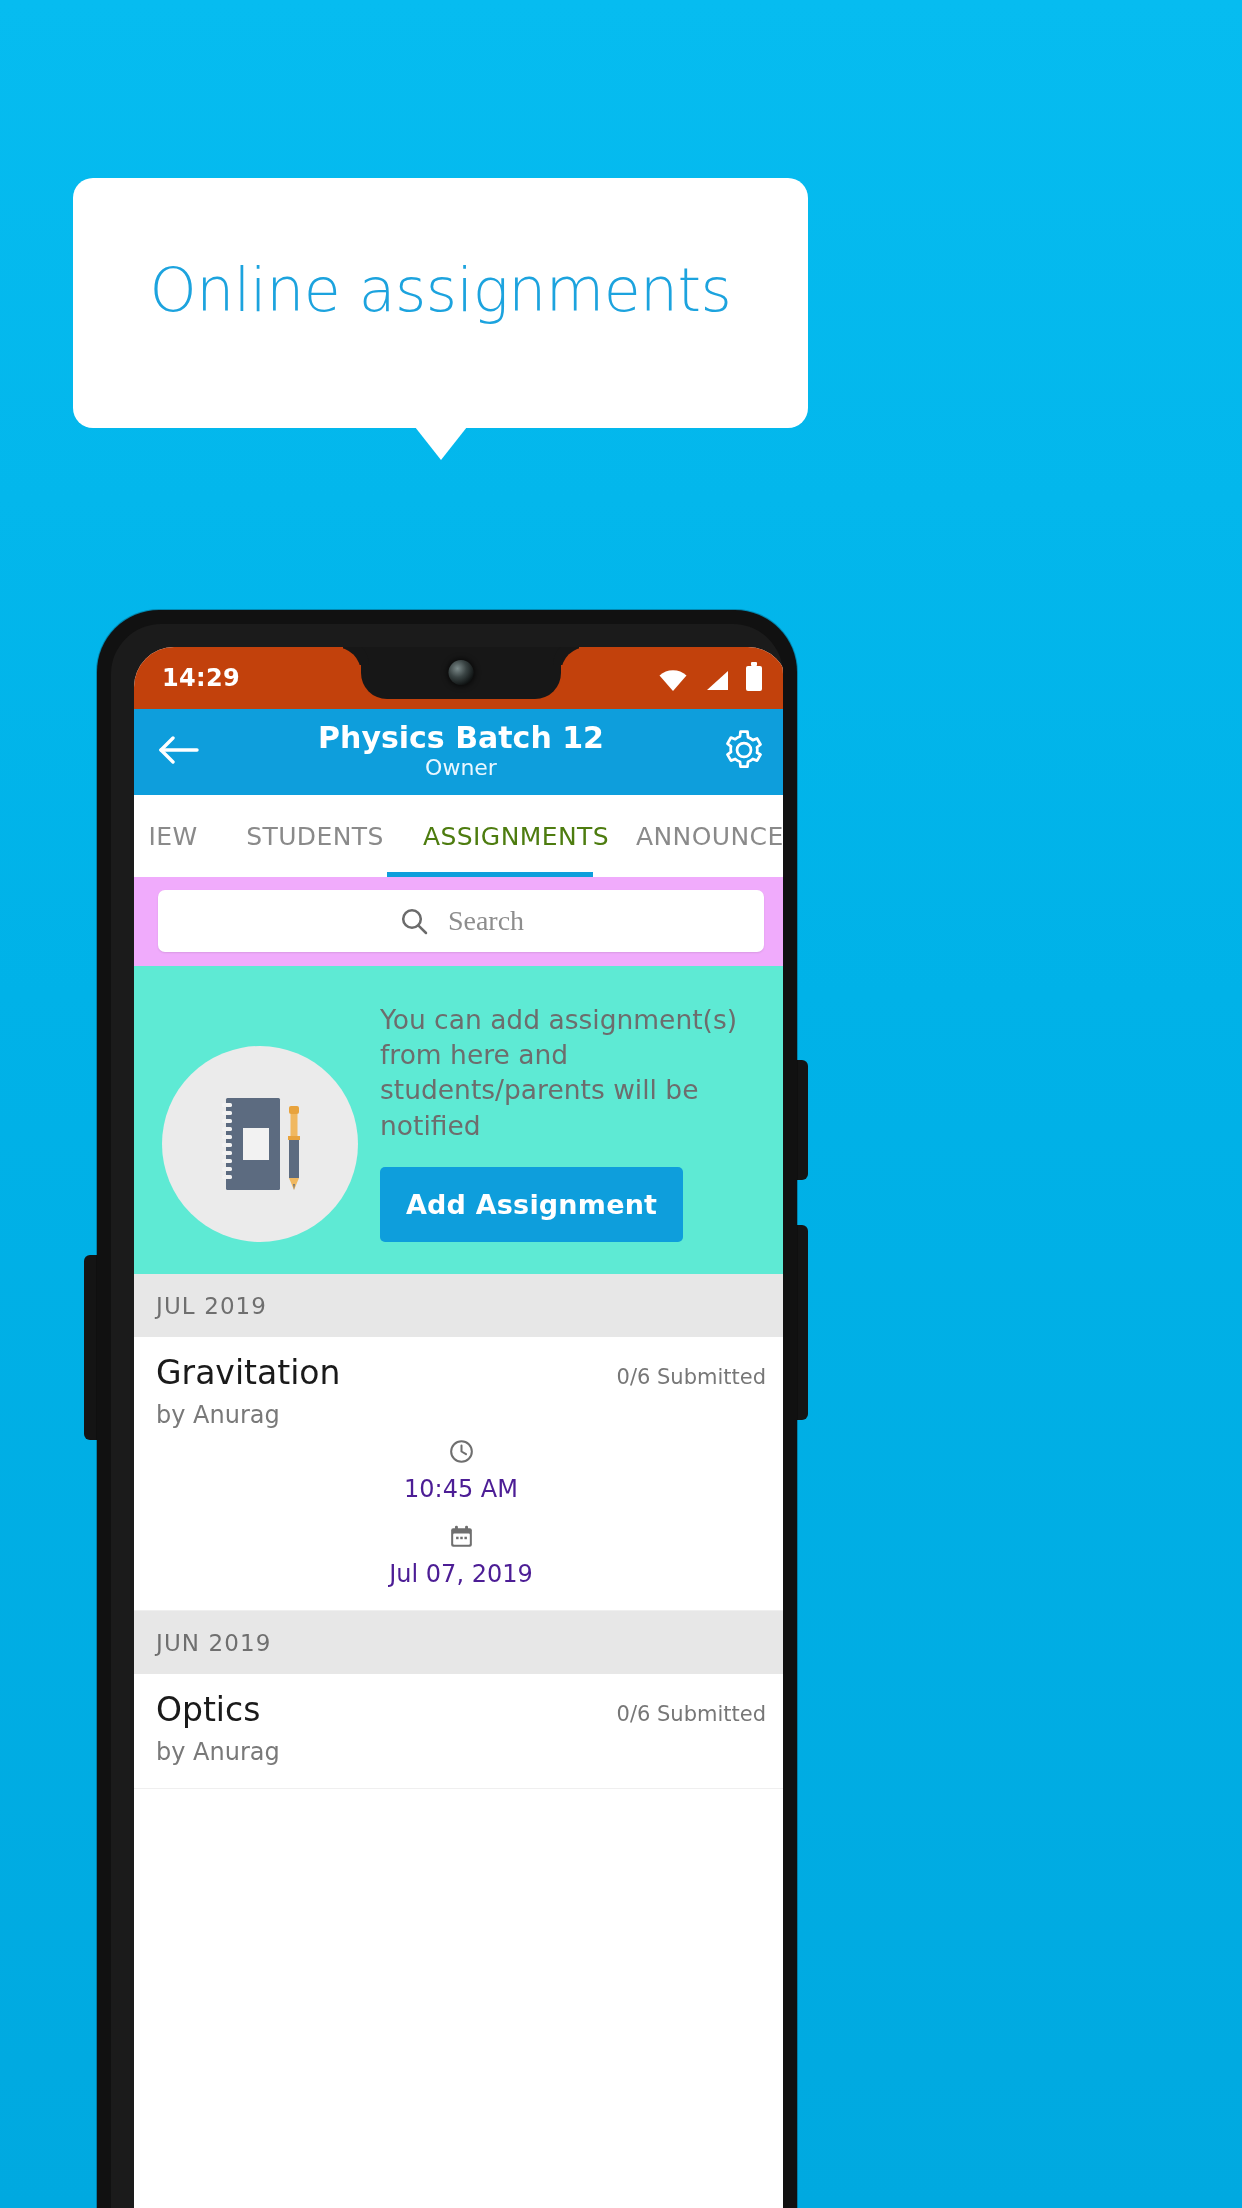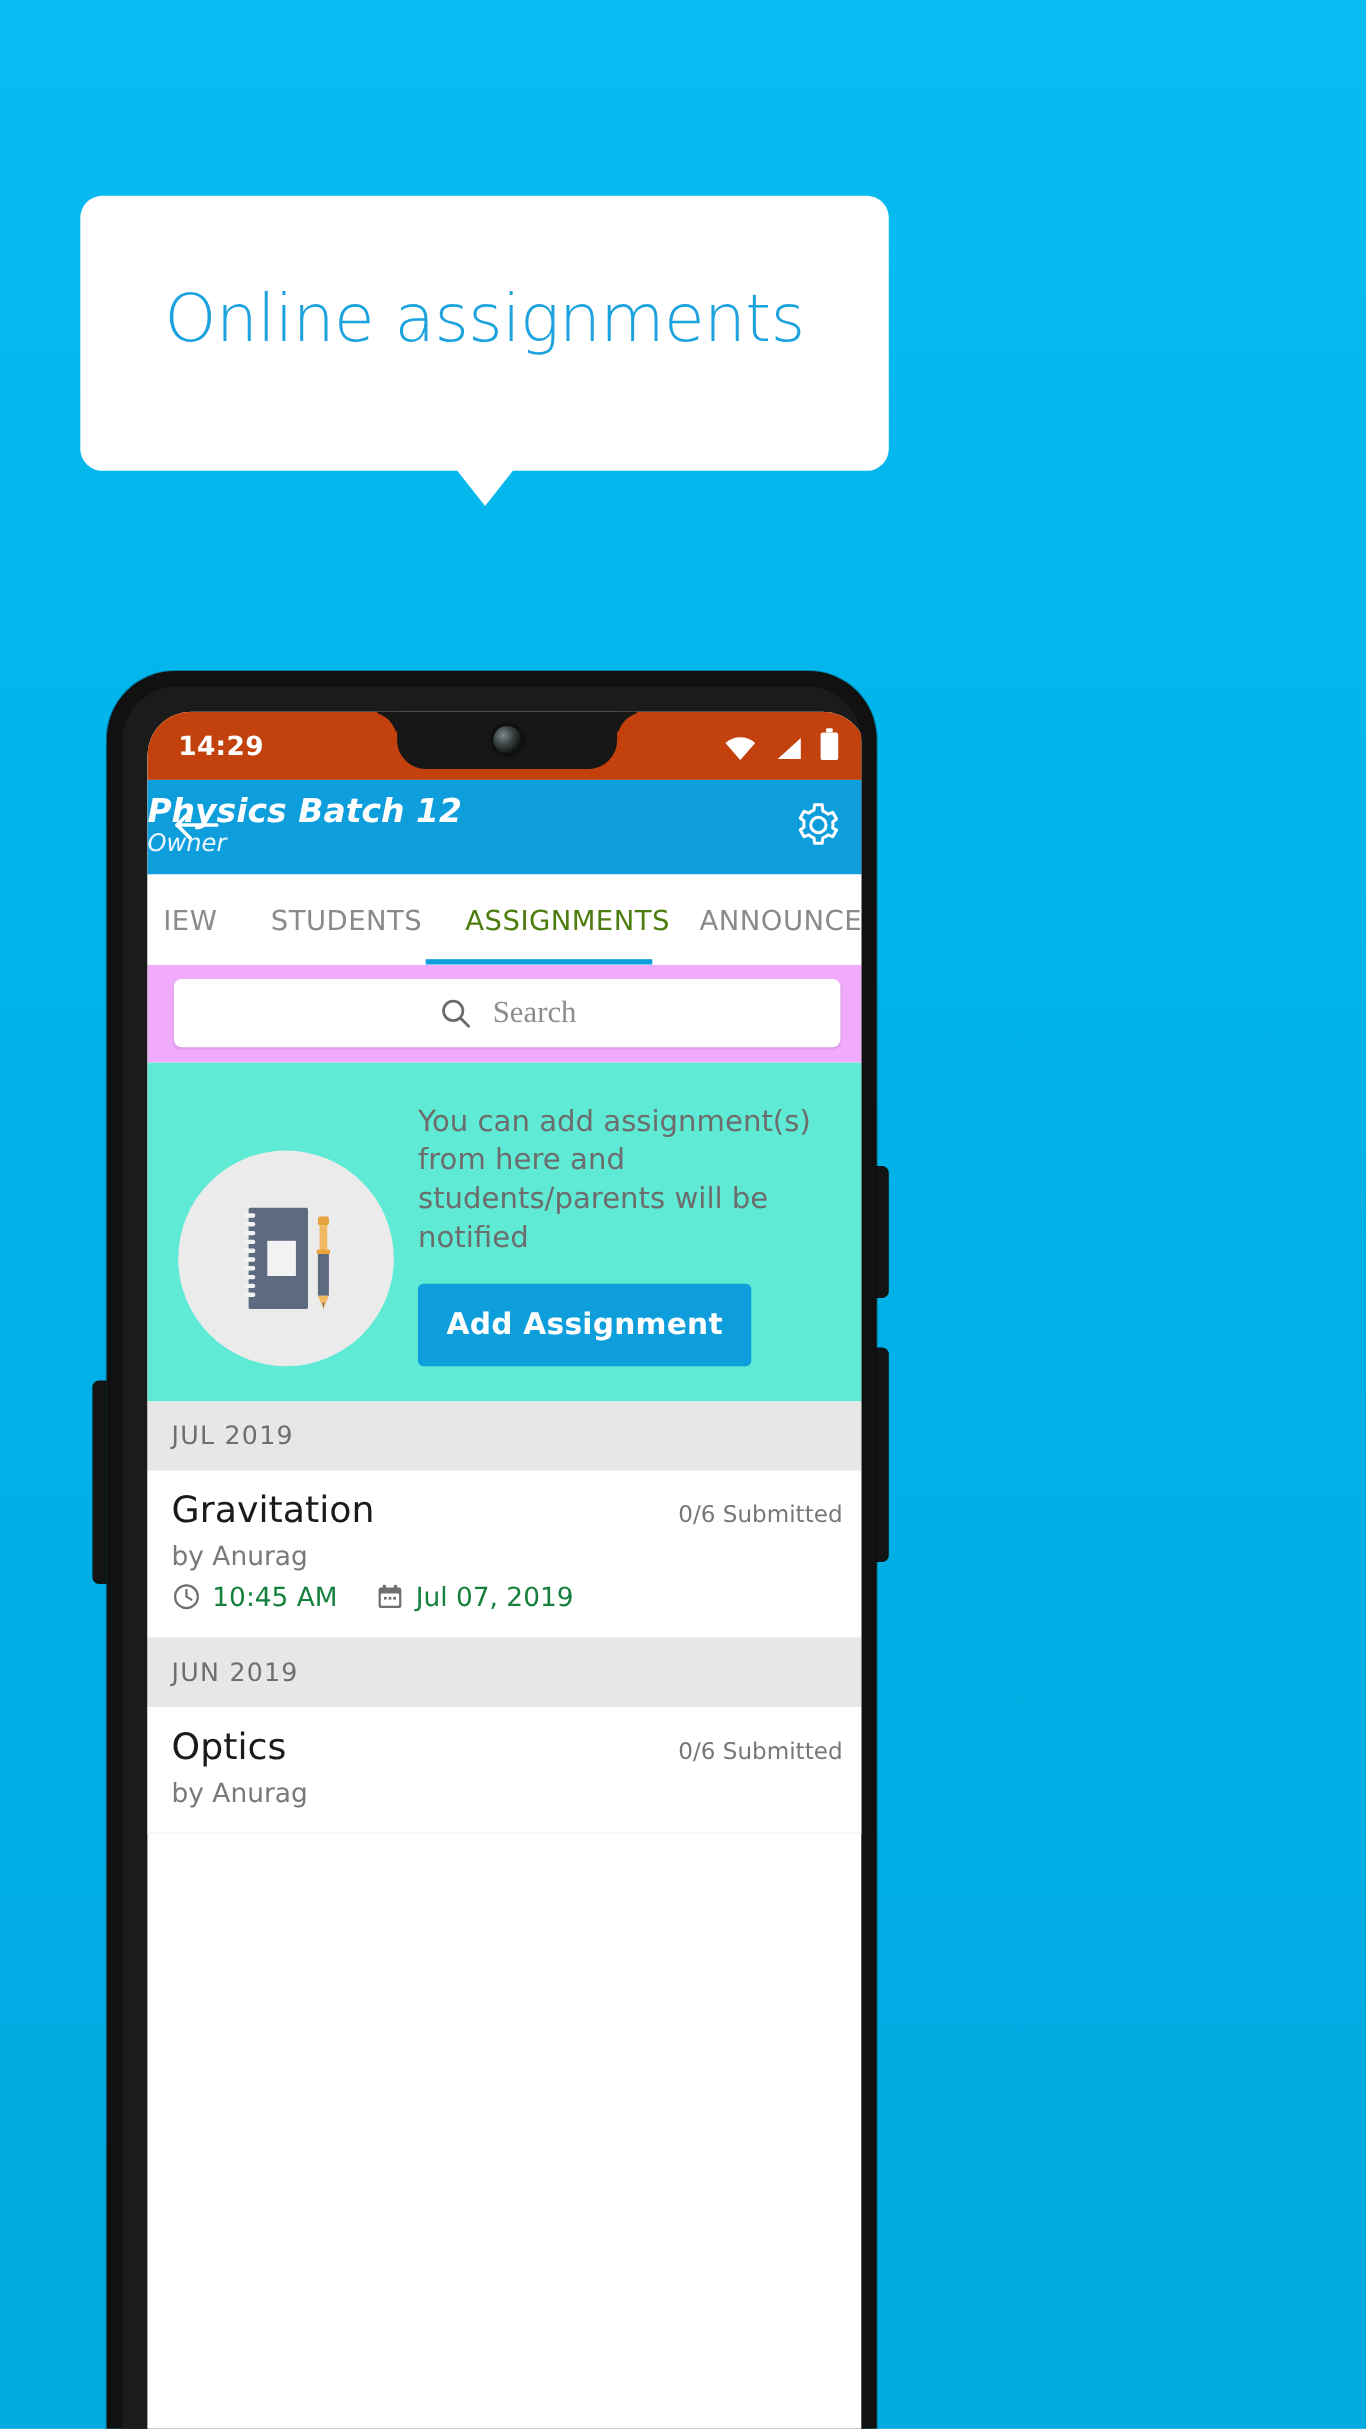--- a/index.html
+++ b/index.html
@@ -77,21 +77,21 @@
     background:radial-gradient(circle at 36% 34%,#7c8a8a 0%,#3a4444 38%,#0c0f0f 78%);
     box-shadow:0 0 5px 2px rgba(0,0,0,.55);
   }
 
   
   .appbar{
     height:86px;background:#0E9EDC;display:flex;align-items:center;
     padding:0 22px 0 24px;box-sizing:border-box;position:relative;
   }
   .appbar-titles{
-    position:absolute;left:0;right:0;pointer-events:none;font-style:italic;
+    position:absolute;left:0;right:0;text-align:center;pointer-events:none;
   }
   .appbar-title{color:#fff;font-size:30px;font-weight:600;line-height:1.08;}
   .appbar-sub{color:#eaf7ff;font-size:22px;font-weight:400;line-height:1.3;}
   .back-arrow,.gear{position:relative;z-index:2;cursor:pointer;}
   .gear{margin-left:auto;}
 
   
   .tabs{
     height:82px;background:#fff;display:flex;align-items:center;
     position:relative;overflow:hidden;white-space:nowrap;
@@ -139,21 +139,21 @@
     padding:19px 0 18px 22px;
   }
   .row{
     background:#fff;padding:16px 22px 22px 22px;position:relative;
     border-bottom:1px solid #efefef;
   }
   .row-top{display:flex;align-items:baseline;}
   .row-title{font-size:33px;color:#1a1a1a;font-weight:400;}
   .row-sub{margin-left:auto;font-size:21px;color:#777;padding-left:12px;white-space:nowrap;}
   .row-by{font-size:24px;color:#797979;margin-top:9px;}
-  .row-meta{display:flex;align-items:center;gap:10px;margin-top:9px;font-size:24px;color:#15803d;}
+  .row-meta{display:flex;align-items:center;gap:10px;margin-top:9px;font-size:24px;color:#4c1d95;flex-direction:column;}
   .row-meta .sp{width:14px;display:inline-block;}
 </style>
 </head>
 <body>
 
 <div class="bubble">
   <div class="bubble-title">Online assignments</div>
 </div>
 <div class="bubble-tail"></div>
 

